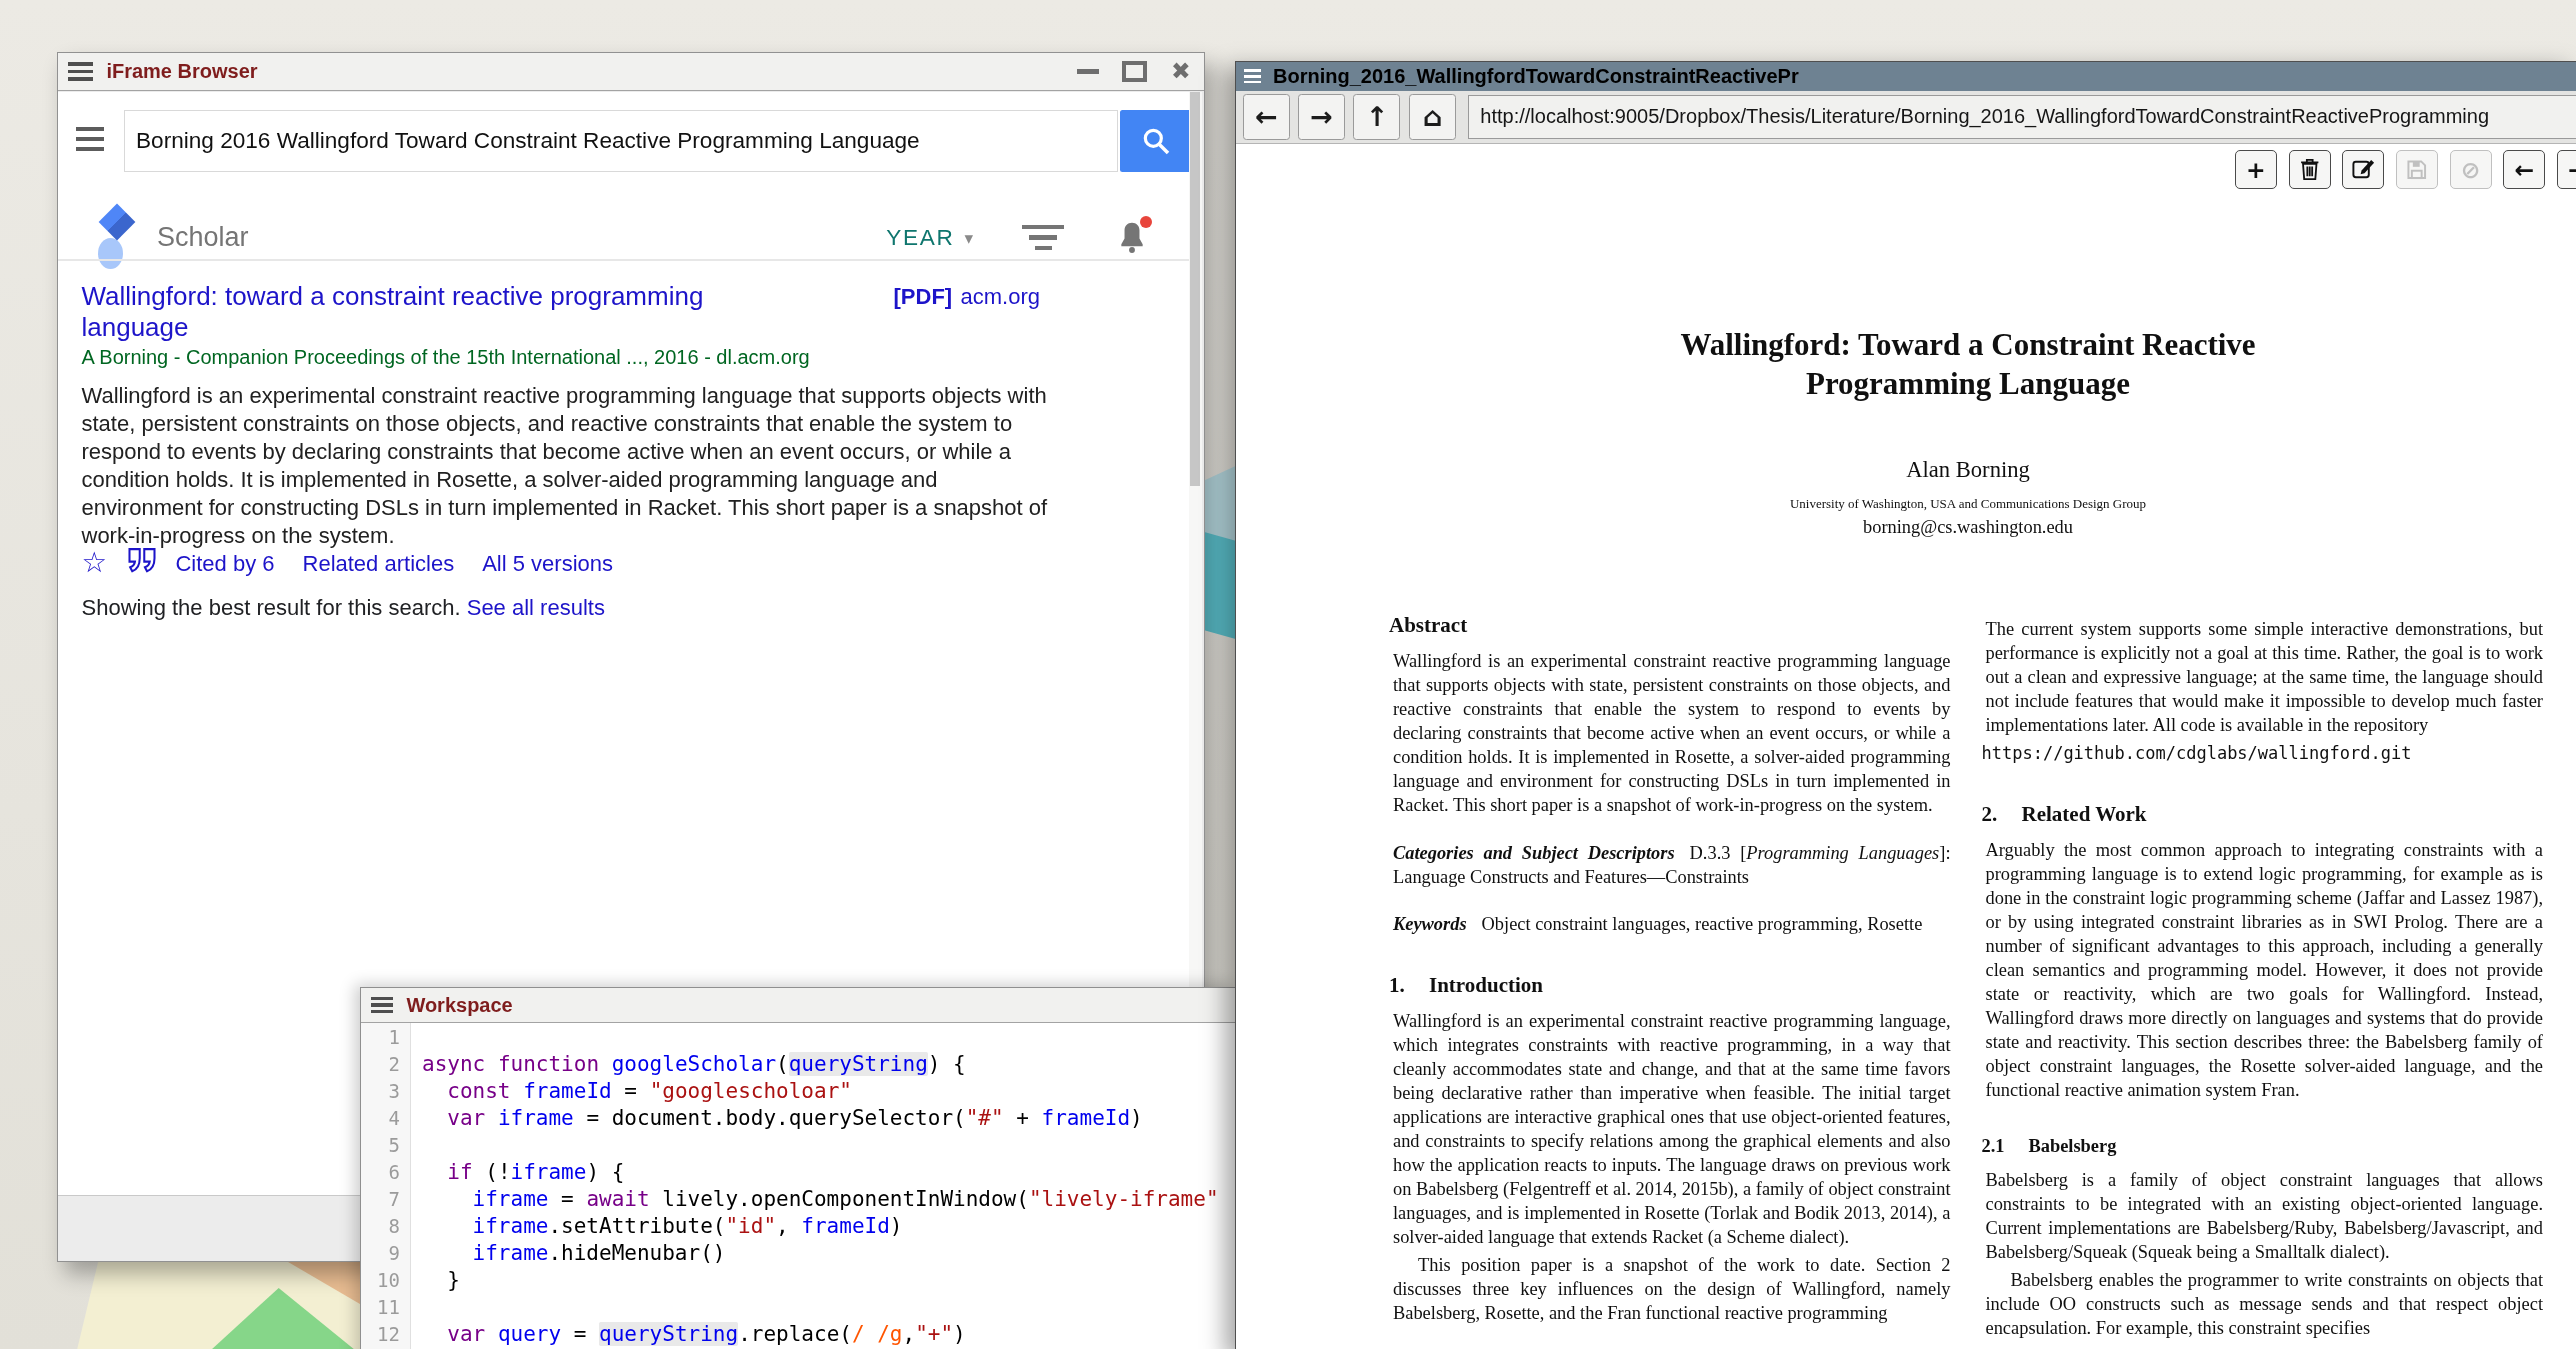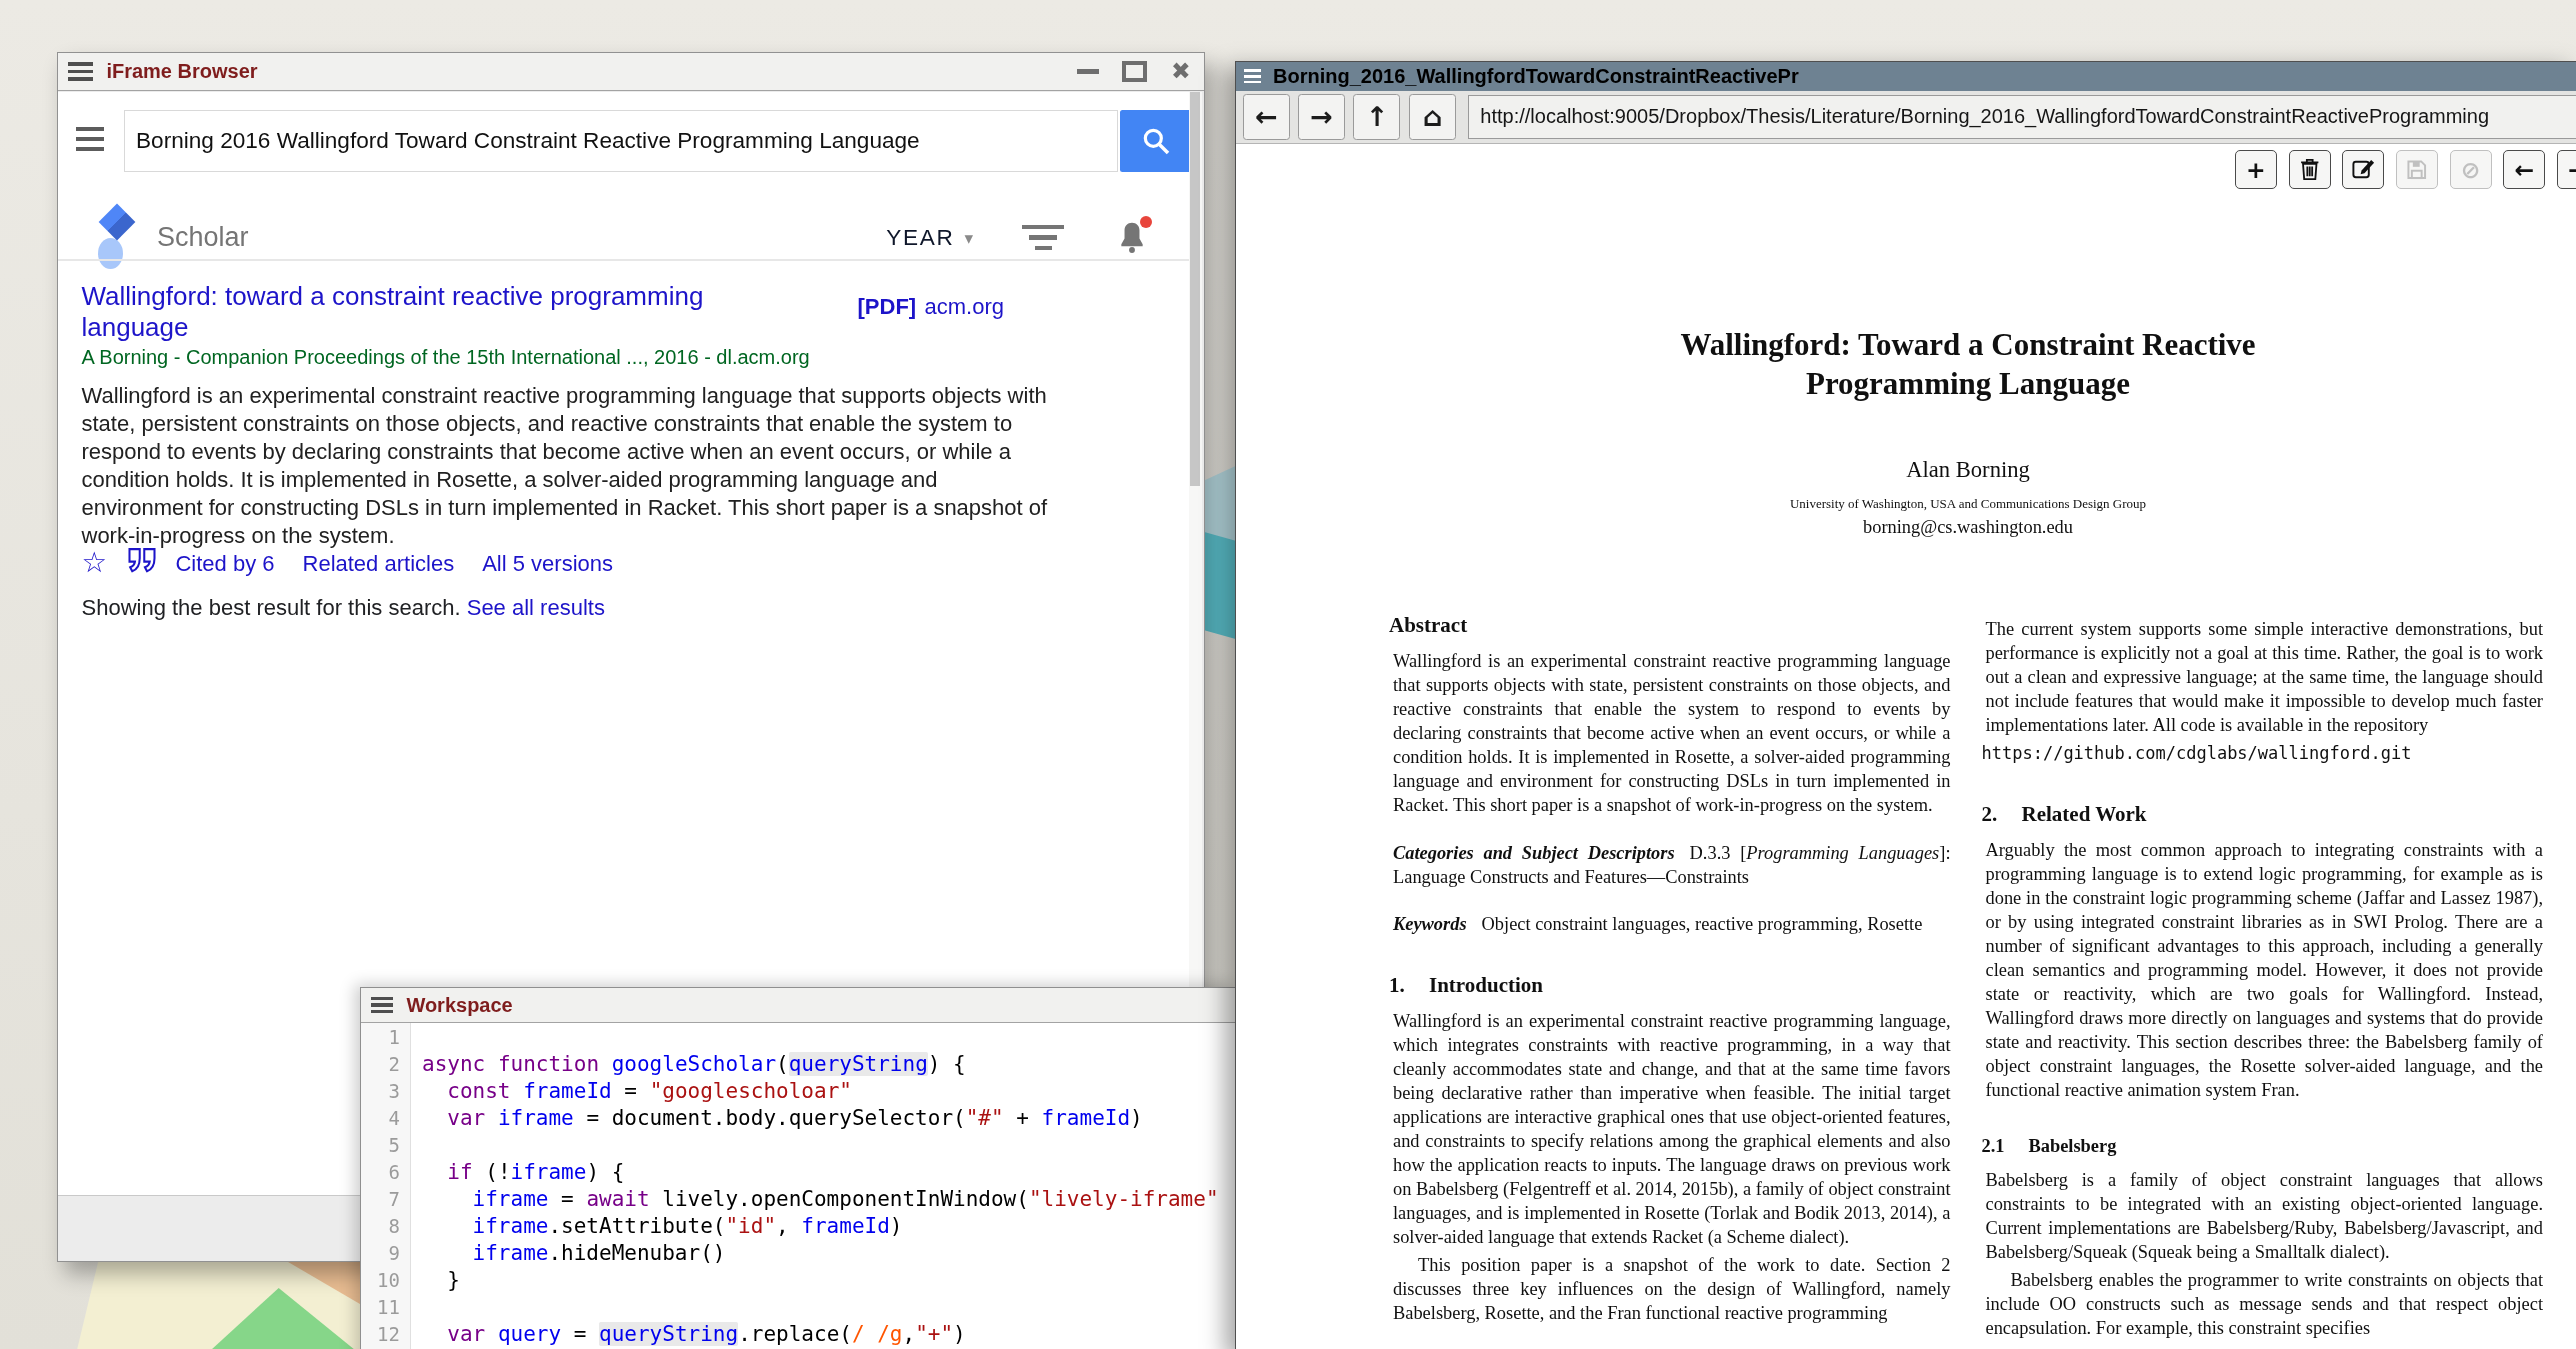--- a/index.html
+++ b/index.html
@@ -42,34 +42,34 @@
       padding:0 8.4px 0 11px;outline:none;}
   .search-btn{position:absolute;left:1062px;top:17.6px;width:71px;height:62px;background:#4285f4;
       border:none;border-radius:2.5px;display:flex;align-items:center;justify-content:center;cursor:pointer;}
   .scholar-row{position:absolute;left:38px;top:111px;width:1052px;height:69px;display:flex;align-items:center;}
   .logo{position:relative;width:44px;height:65px;flex:none;}
   .logo .diamond{position:absolute;left:8.4px;top:4.2px;width:26px;height:26px;transform:rotate(45deg);
       background:linear-gradient(90deg,#4f86f7 0 50%,#3b66cd 50% 100%);}
   .logo .dot{position:absolute;left:1.7px;top:33px;width:25px;height:31px;border-radius:50%;background:#a8c7fa;}
   .brand{font-size:27px;color:#757575;margin-left:17px;}
   .right-tools{margin-left:auto;display:flex;align-items:center;}
-  .year{font-size:22.6px;letter-spacing:1.7px;color:#0f172a;}
+  .year{font-size:22.6px;letter-spacing:1.7px;color:#0f766e;}
   .caret{color:#8a8a8a;font-size:17px;margin-left:10px;font-family:"DejaVu Sans",sans-serif;}
   .filter-icon{margin-left:49px;display:flex;flex-direction:column;align-items:center;gap:6.7px;width:42px;}
   .filter-icon i{height:4.2px;background:#757575;}
   .filter-icon i:nth-child(1){width:42px;}.filter-icon i:nth-child(2){width:28.5px;}.filter-icon i:nth-child(3){width:17px;}
   .bell{margin-left:52px;position:relative;width:32px;height:35px;}
   .bell .dot{position:absolute;right:-4.2px;top:-4.2px;width:12.6px;height:12.6px;border-radius:50%;background:#e8453c;}
   .divider{position:absolute;left:0;top:167px;width:100%;height:1.7px;background:#e7e7e7;}
   .scrollbar{position:absolute;right:0;top:0;width:13.4px;height:100%;background:#f7f7f6;}
   .scroll-thumb{position:absolute;left:1.7px;right:1.7px;top:0;height:394px;background:#c6c6c6;}
   .result{position:absolute;left:23.5px;top:189px;width:1090px;}
   .result-title{position:absolute;left:0;top:0;display:inline-block;width:721px;font-size:26px;
       line-height:31px;color:#1d14c9;text-decoration:none;}
-  .pdf-link{position:absolute;left:776px;top:3.4px;font-size:22px;color:#1d14c9;text-decoration:none;white-space:nowrap;margin-top:10px;}
+  .pdf-link{position:absolute;left:812px;top:3.4px;font-size:22px;color:#1d14c9;text-decoration:none;white-space:nowrap;}
   .pdf-link b{margin-right:8.4px;}
   .byline{position:absolute;left:0;top:65px;font-size:20px;color:#006621;white-space:nowrap;}
   .snippet{position:absolute;left:0;top:101px;width:972px;font-size:22px;line-height:28px;color:#212121;}
   .actions{position:absolute;left:0;top:267px;display:flex;align-items:center;font-size:22px;color:#1d14c9;}
   .star{font-family:"DejaVu Sans",sans-serif;font-size:28.5px;line-height:1;color:#1d14c9;}
   .quote-icon{margin-left:20px;}
   .actions a{color:#1d14c9;text-decoration:none;}
   .footer-line{position:absolute;left:0;top:314px;font-size:22px;color:#202124;white-space:nowrap;}
   .footer-line a{color:#1d14c9;text-decoration:none;}
   

